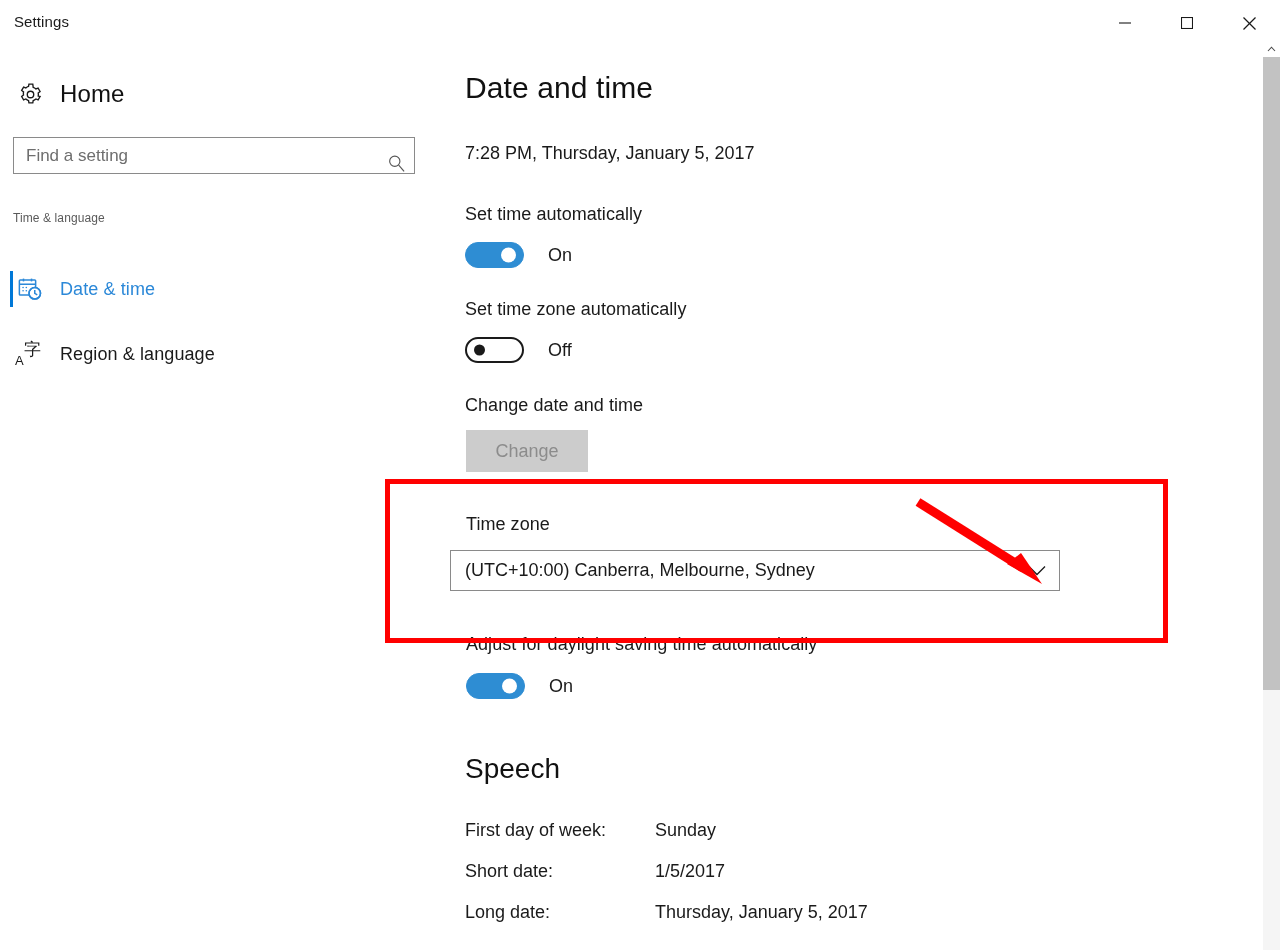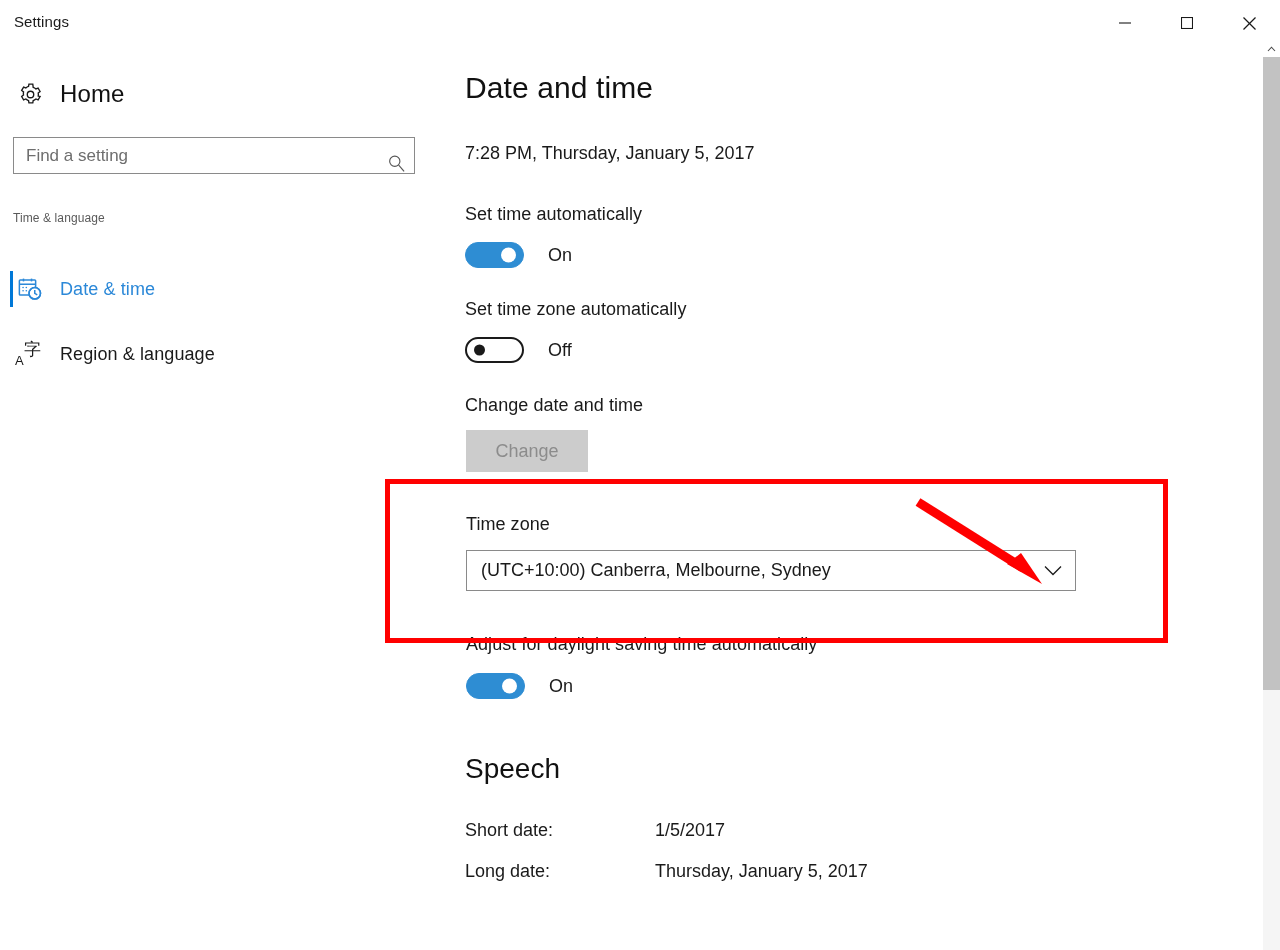--- a/index.html
+++ b/index.html
@@ -275,21 +275,21 @@
     background: #cccccc;
     border: none;
     color: #8c8c8c;
     font-family: "Liberation Sans", sans-serif;
     font-size: 18px;
     cursor: default;
   }
 
   .tz-select {
     position: absolute;
-    left: 466px;
+    left: 450px;
     top: 550px;
     width: 610px;
     height: 41px;
     border: 1px solid #8a8a8a;
     background: #ffffff;
     display: flex;
     align-items: center;
     cursor: default;
   }
   .tz-value {
@@ -511,20 +511,24 @@
     <div class="toggle on">
       <div class="knob"></div>
     </div>
     <div class="toggle-state">On</div>
   </div>
 
   <div class="section-title" style="position:absolute; left:465px; top:753px;">Speech</div>
 
   <div class="formats" style="position:absolute; left:465px; top:820px;">
     <div class="format-row">
+      <div class="format-key">First day of week:</div>
+      <div class="format-val">Sunday</div>
+    </div>
+    <div class="format-row">
       <div class="format-key">Short date:</div>
       <div class="format-val">1/5/2017</div>
     </div>
     <div class="format-row">
       <div class="format-key">Long date:</div>
       <div class="format-val">Thursday, January 5, 2017</div>
     </div>
   </div>
 
   <div class="annot-rect"></div>

